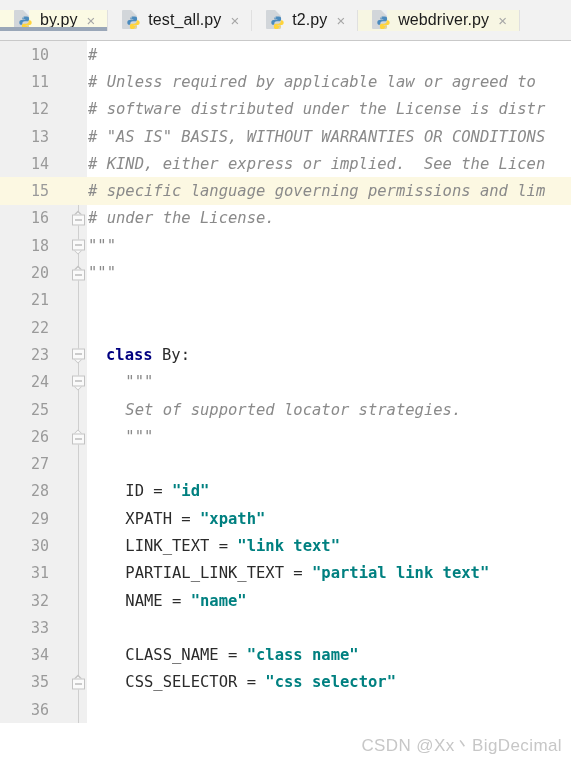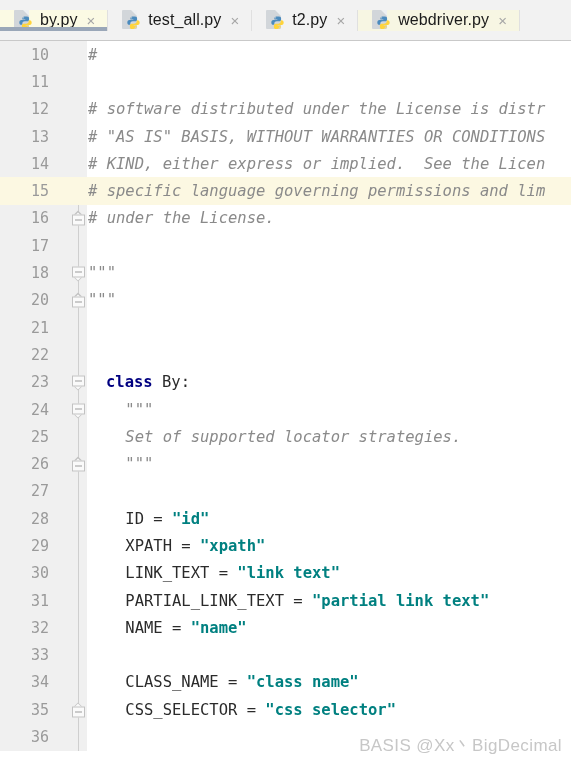--- a/index.html
+++ b/index.html
@@ -285,20 +285,21 @@
 <div id="editor">
   <div id="editor-rows">
       <div class="row">
         <div class="gutter-num">10</div>
         <div class="fold-col"></div>
         <div class="code"><span class="tok-comment">#</span></div>
       </div>
       <div class="row">
         <div class="gutter-num">11</div>
         <div class="fold-col"></div>
+        <div class="code"><span class="tok-comment"># Unless required by applicable law or agreed to </span></div>
       </div>
       <div class="row">
         <div class="gutter-num">12</div>
         <div class="fold-col"></div>
         <div class="code"><span class="tok-comment"># software distributed under the License is distr</span></div>
       </div>
       <div class="row">
         <div class="gutter-num">13</div>
         <div class="fold-col"></div>
         <div class="code"><span class="tok-comment"># "AS IS" BASIS, WITHOUT WARRANTIES OR CONDITIONS</span></div>
@@ -320,182 +321,175 @@
           <div class="foldmark up">
             <span class="tip"></span>
             <span class="tipin"></span>
             <span class="box"></span>
             <span class="minus"></span>
           </div>
         </div>
         <div class="code"><span class="tok-comment"># under the License.</span></div>
       </div>
       <div class="row">
-        <div class="gutter-num">17</div>
+        <div class="gutter-num">18</div>
+        <div class="fold-col">
+          <div class="foldline"></div>
+          <div class="foldmark down">
+            <span class="tip"></span>
+            <span class="tipin"></span>
+            <span class="box"></span>
+            <span class="minus"></span>
+          </div>
+        </div>
+        <div class="code"><span class="tok-doc">"""</span></div>
+      </div>
+      <div class="row">
+        <div class="gutter-num">20</div>
+        <div class="fold-col">
+          <div class="foldline"></div>
+          <div class="foldmark up">
+            <span class="tip"></span>
+            <span class="tipin"></span>
+            <span class="box"></span>
+            <span class="minus"></span>
+          </div>
+        </div>
+        <div class="code"><span class="tok-doc">"""</span></div>
+      </div>
+      <div class="row">
+        <div class="gutter-num">21</div>
         <div class="fold-col">
           <div class="foldline"></div>
         </div>
         <div class="code"></div>
       </div>
       <div class="row">
-        <div class="gutter-num">18</div>
+        <div class="gutter-num">22</div>
+        <div class="fold-col">
+          <div class="foldline"></div>
+        </div>
+        <div class="code"></div>
+      </div>
+      <div class="row">
+        <div class="gutter-num">23</div>
         <div class="fold-col">
           <div class="foldline"></div>
           <div class="foldmark down">
             <span class="tip"></span>
             <span class="tipin"></span>
             <span class="box"></span>
             <span class="minus"></span>
           </div>
         </div>
-        <div class="code"><span class="tok-doc">"""</span></div>
-      </div>
-      <div class="row">
-        <div class="gutter-num">20</div>
+        <div class="code"><span class="tok-kw">class</span><span class="tok-plain"> By:</span></div>
+      </div>
+      <div class="row">
+        <div class="gutter-num">24</div>
+        <div class="fold-col">
+          <div class="foldline"></div>
+          <div class="foldmark down">
+            <span class="tip"></span>
+            <span class="tipin"></span>
+            <span class="box"></span>
+            <span class="minus"></span>
+          </div>
+        </div>
+        <div class="code"><span class="tok-doc">    """</span></div>
+      </div>
+      <div class="row">
+        <div class="gutter-num">25</div>
+        <div class="fold-col">
+          <div class="foldline"></div>
+        </div>
+        <div class="code"><span class="tok-doc">    Set of supported locator strategies.</span></div>
+      </div>
+      <div class="row">
+        <div class="gutter-num">26</div>
         <div class="fold-col">
           <div class="foldline"></div>
           <div class="foldmark up">
             <span class="tip"></span>
             <span class="tipin"></span>
             <span class="box"></span>
             <span class="minus"></span>
           </div>
         </div>
-        <div class="code"><span class="tok-doc">"""</span></div>
-      </div>
-      <div class="row">
-        <div class="gutter-num">21</div>
+        <div class="code"><span class="tok-doc">    """</span></div>
+      </div>
+      <div class="row">
+        <div class="gutter-num">27</div>
         <div class="fold-col">
           <div class="foldline"></div>
         </div>
         <div class="code"></div>
       </div>
       <div class="row">
-        <div class="gutter-num">22</div>
+        <div class="gutter-num">28</div>
+        <div class="fold-col">
+          <div class="foldline"></div>
+        </div>
+        <div class="code"><span class="tok-plain">    ID = </span><span class="tok-str">"id"</span></div>
+      </div>
+      <div class="row">
+        <div class="gutter-num">29</div>
+        <div class="fold-col">
+          <div class="foldline"></div>
+        </div>
+        <div class="code"><span class="tok-plain">    XPATH = </span><span class="tok-str">"xpath"</span></div>
+      </div>
+      <div class="row">
+        <div class="gutter-num">30</div>
+        <div class="fold-col">
+          <div class="foldline"></div>
+        </div>
+        <div class="code"><span class="tok-plain">    LINK_TEXT = </span><span class="tok-str">"link text"</span></div>
+      </div>
+      <div class="row">
+        <div class="gutter-num">31</div>
+        <div class="fold-col">
+          <div class="foldline"></div>
+        </div>
+        <div class="code"><span class="tok-plain">    PARTIAL_LINK_TEXT = </span><span class="tok-str">"partial link text"</span></div>
+      </div>
+      <div class="row">
+        <div class="gutter-num">32</div>
+        <div class="fold-col">
+          <div class="foldline"></div>
+        </div>
+        <div class="code"><span class="tok-plain">    NAME = </span><span class="tok-str">"name"</span></div>
+      </div>
+      <div class="row">
+        <div class="gutter-num">33</div>
+        <div class="fold-col">
+          <div class="foldline"></div>
+        </div>
+      </div>
+      <div class="row">
+        <div class="gutter-num">34</div>
+        <div class="fold-col">
+          <div class="foldline"></div>
+        </div>
+        <div class="code"><span class="tok-plain">    CLASS_NAME = </span><span class="tok-str">"class name"</span></div>
+      </div>
+      <div class="row">
+        <div class="gutter-num">35</div>
+        <div class="fold-col">
+          <div class="foldline"></div>
+          <div class="foldmark up">
+            <span class="tip"></span>
+            <span class="tipin"></span>
+            <span class="box"></span>
+            <span class="minus"></span>
+          </div>
+        </div>
+        <div class="code"><span class="tok-plain">    CSS_SELECTOR = </span><span class="tok-str">"css selector"</span></div>
+      </div>
+      <div class="row">
+        <div class="gutter-num">36</div>
         <div class="fold-col">
           <div class="foldline"></div>
         </div>
         <div class="code"></div>
       </div>
-      <div class="row">
-        <div class="gutter-num">23</div>
-        <div class="fold-col">
-          <div class="foldline"></div>
-          <div class="foldmark down">
-            <span class="tip"></span>
-            <span class="tipin"></span>
-            <span class="box"></span>
-            <span class="minus"></span>
-          </div>
-        </div>
-        <div class="code"><span class="tok-kw">class</span><span class="tok-plain"> By:</span></div>
-      </div>
-      <div class="row">
-        <div class="gutter-num">24</div>
-        <div class="fold-col">
-          <div class="foldline"></div>
-          <div class="foldmark down">
-            <span class="tip"></span>
-            <span class="tipin"></span>
-            <span class="box"></span>
-            <span class="minus"></span>
-          </div>
-        </div>
-        <div class="code"><span class="tok-doc">    """</span></div>
-      </div>
-      <div class="row">
-        <div class="gutter-num">25</div>
-        <div class="fold-col">
-          <div class="foldline"></div>
-        </div>
-        <div class="code"><span class="tok-doc">    Set of supported locator strategies.</span></div>
-      </div>
-      <div class="row">
-        <div class="gutter-num">26</div>
-        <div class="fold-col">
-          <div class="foldline"></div>
-          <div class="foldmark up">
-            <span class="tip"></span>
-            <span class="tipin"></span>
-            <span class="box"></span>
-            <span class="minus"></span>
-          </div>
-        </div>
-        <div class="code"><span class="tok-doc">    """</span></div>
-      </div>
-      <div class="row">
-        <div class="gutter-num">27</div>
-        <div class="fold-col">
-          <div class="foldline"></div>
-        </div>
-        <div class="code"></div>
-      </div>
-      <div class="row">
-        <div class="gutter-num">28</div>
-        <div class="fold-col">
-          <div class="foldline"></div>
-        </div>
-        <div class="code"><span class="tok-plain">    ID = </span><span class="tok-str">"id"</span></div>
-      </div>
-      <div class="row">
-        <div class="gutter-num">29</div>
-        <div class="fold-col">
-          <div class="foldline"></div>
-        </div>
-        <div class="code"><span class="tok-plain">    XPATH = </span><span class="tok-str">"xpath"</span></div>
-      </div>
-      <div class="row">
-        <div class="gutter-num">30</div>
-        <div class="fold-col">
-          <div class="foldline"></div>
-        </div>
-        <div class="code"><span class="tok-plain">    LINK_TEXT = </span><span class="tok-str">"link text"</span></div>
-      </div>
-      <div class="row">
-        <div class="gutter-num">31</div>
-        <div class="fold-col">
-          <div class="foldline"></div>
-        </div>
-        <div class="code"><span class="tok-plain">    PARTIAL_LINK_TEXT = </span><span class="tok-str">"partial link text"</span></div>
-      </div>
-      <div class="row">
-        <div class="gutter-num">32</div>
-        <div class="fold-col">
-          <div class="foldline"></div>
-        </div>
-        <div class="code"><span class="tok-plain">    NAME = </span><span class="tok-str">"name"</span></div>
-      </div>
-      <div class="row">
-        <div class="gutter-num">33</div>
-        <div class="fold-col">
-          <div class="foldline"></div>
-        </div>
-      </div>
-      <div class="row">
-        <div class="gutter-num">34</div>
-        <div class="fold-col">
-          <div class="foldline"></div>
-        </div>
-        <div class="code"><span class="tok-plain">    CLASS_NAME = </span><span class="tok-str">"class name"</span></div>
-      </div>
-      <div class="row">
-        <div class="gutter-num">35</div>
-        <div class="fold-col">
-          <div class="foldline"></div>
-          <div class="foldmark up">
-            <span class="tip"></span>
-            <span class="tipin"></span>
-            <span class="box"></span>
-            <span class="minus"></span>
-          </div>
-        </div>
-        <div class="code"><span class="tok-plain">    CSS_SELECTOR = </span><span class="tok-str">"css selector"</span></div>
-      </div>
-      <div class="row">
-        <div class="gutter-num">36</div>
-        <div class="fold-col">
-          <div class="foldline"></div>
-        </div>
-        <div class="code"></div>
-      </div>
     </div>
-  <div id="watermark">BASIS @Xx丶BigDecimal</div>
+  <div id="watermark">CSDN @Xx丶BigDecimal</div>
 </div>
 
 </body></html>

